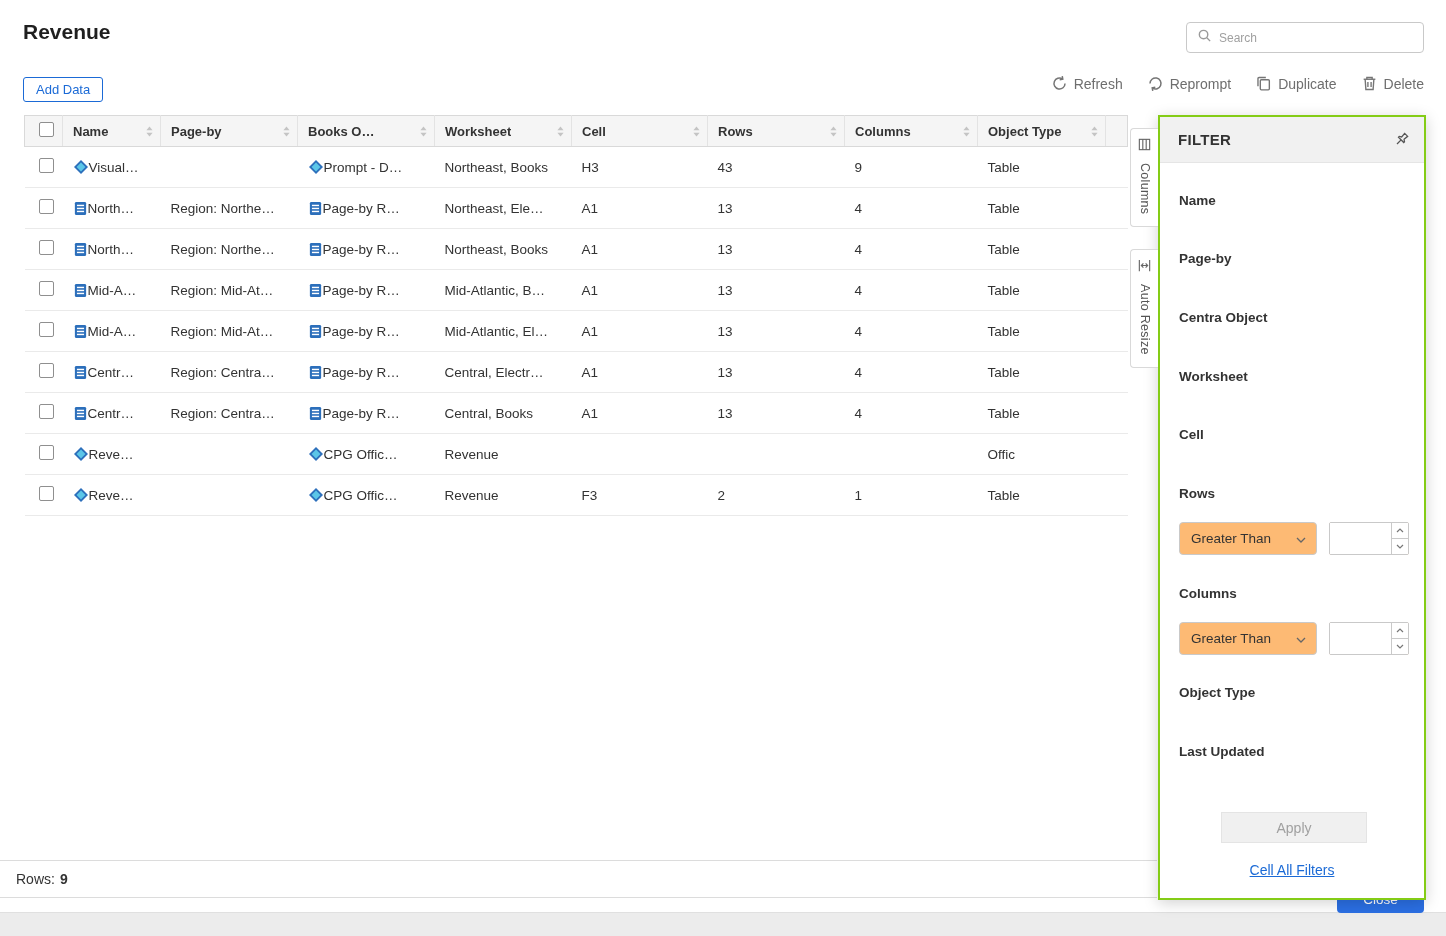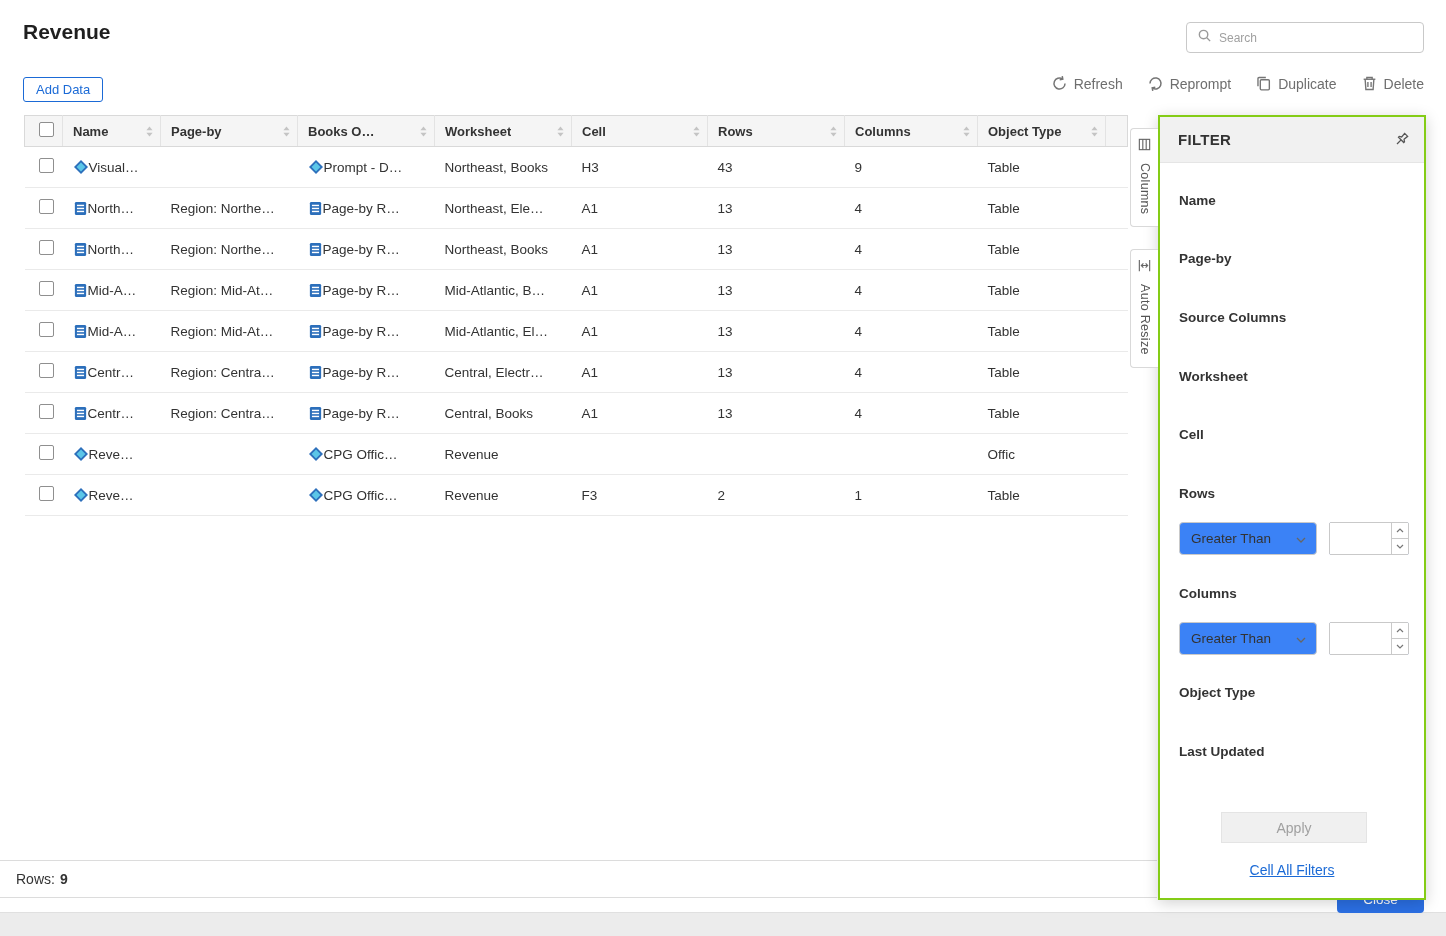--- a/index.html
+++ b/index.html
@@ -42,21 +42,21 @@
   .vtab .vlabel { writing-mode:vertical-rl; font-size:12.5px; color:#555; letter-spacing:.3px; }
 
   
   .filter-panel { position:absolute; left:1158px; top:115px; width:268px; height:785px; background:#fff; box-shadow:0 3px 14px rgba(0,0,0,.18); border:2px solid #84cc16; z-index:5; }
   .fp-header { height:46px; background:#f1f1f1; border-bottom:1px solid #e5e5e5; display:flex; align-items:center; justify-content:space-between; padding:0 14px 0 18px; }
   .fp-title { font-size:15px; font-weight:700; color:#333; letter-spacing:.3px; }
   .pin-btn { cursor:pointer; display:flex; }
   .fp-body { position:relative; height:737px; }
   .flabel { position:absolute; left:19px; font-size:13.5px; font-weight:700; color:#333; cursor:pointer; }
   .f0{top:30px} .f1{top:88px} .f2{top:147px} .f3{top:206px} .f4{top:264px} .f5{top:323px} .f6{top:423px} .f7{top:522px} .f8{top:581px}
-  .fctrl { position:absolute; display:flex; background:#3b82f6; }
+  .fctrl { position:absolute; display:flex; background:#fdba74; }
   .dropdown { left:19px; width:138px; height:33px; border:1px solid #c9c9c9; border-radius:4px; align-items:center; justify-content:space-between; padding:0 10px 0 11px; font-size:13.5px; color:#333; cursor:pointer; }
   .spinner { left:169px; width:80px; height:33px; border:1px solid #c9c9c9; border-radius:2px; }
   .spinner input { flex:1; min-width:0; border:none; outline:none; padding:0 6px; font-size:13.5px; font-family:"Liberation Sans", sans-serif; }
   .spin-btns { width:17px; border-left:1px solid #c9c9c9; display:flex; flex-direction:column; }
   .spin-btn { flex:1; display:flex; align-items:center; justify-content:center; cursor:pointer; background:#fff; }
   .spin-btn.up { border-bottom:1px solid #c9c9c9; }
   .ctrl-rows { top:359px; } .ctrl-cols { top:459px; }
   .apply-btn { position:absolute; left:61px; top:649px; width:146px; height:31px; background:#f0f0f0; border:1px solid #e4e4e4; border-radius:0; color:#a0a0a0; font-size:14px; font-family:"Liberation Sans", sans-serif; }
   .clear-link { position:absolute; top:699px; left:0; width:100%; text-align:center; color:#1b6ad6; font-size:14px; text-decoration:underline; cursor:pointer; }
 
@@ -577,21 +577,21 @@
             <g transform="rotate(45 8 8)" fill="none" stroke="#555" stroke-width="1.2">
               <path d="M6 1.8h4l-.4 4.4 1.9 1.3v1H4.5v-1l1.9-1.3z"></path>
               <path d="M8 8.5V14"></path>
             </g>
           </svg>
       </span>
     </div>
     <div class="fp-body">
       <div class="flabel f0">Name</div>
       <div class="flabel f1">Page-by</div>
-      <div class="flabel f2">Source Columns</div>
+      <div class="flabel f2">Centra Object</div>
       <div class="flabel f3">Worksheet</div>
       <div class="flabel f4">Cell</div>
       <div class="flabel f5">Rows</div>
 
       <div class="fctrl dropdown ctrl-rows">
         <span>Greater Than</span>
         <span><svg width="10" height="6" viewBox="0 0 10 6">
               <path d="M1 1l4 4 4-4" stroke="#666" fill="none" stroke-width="1.3"></path>
             </svg></span>
       </div>

